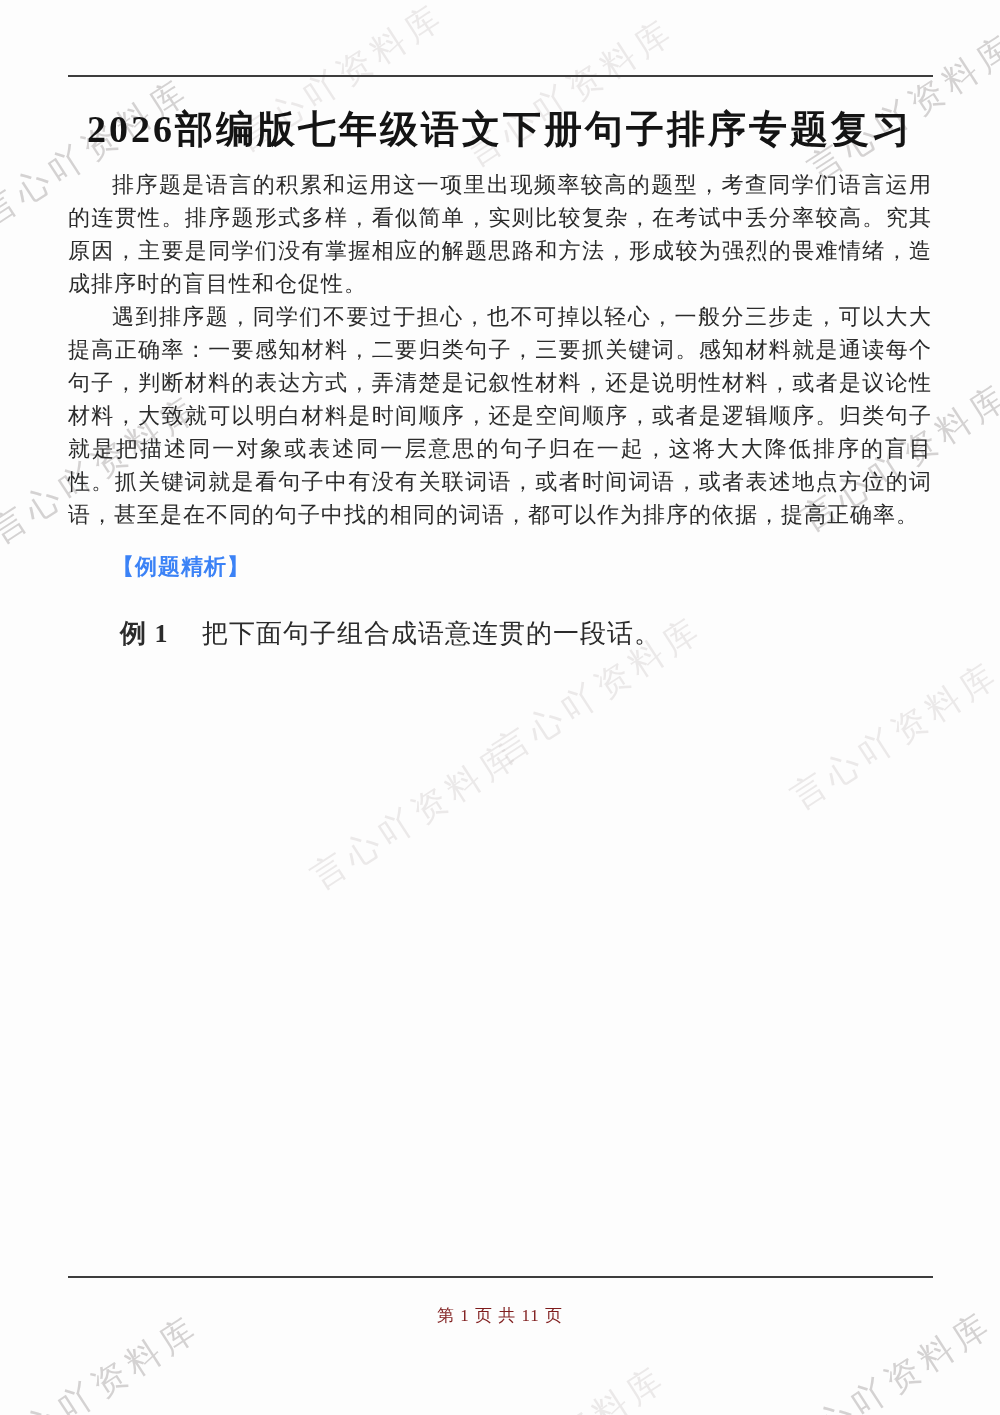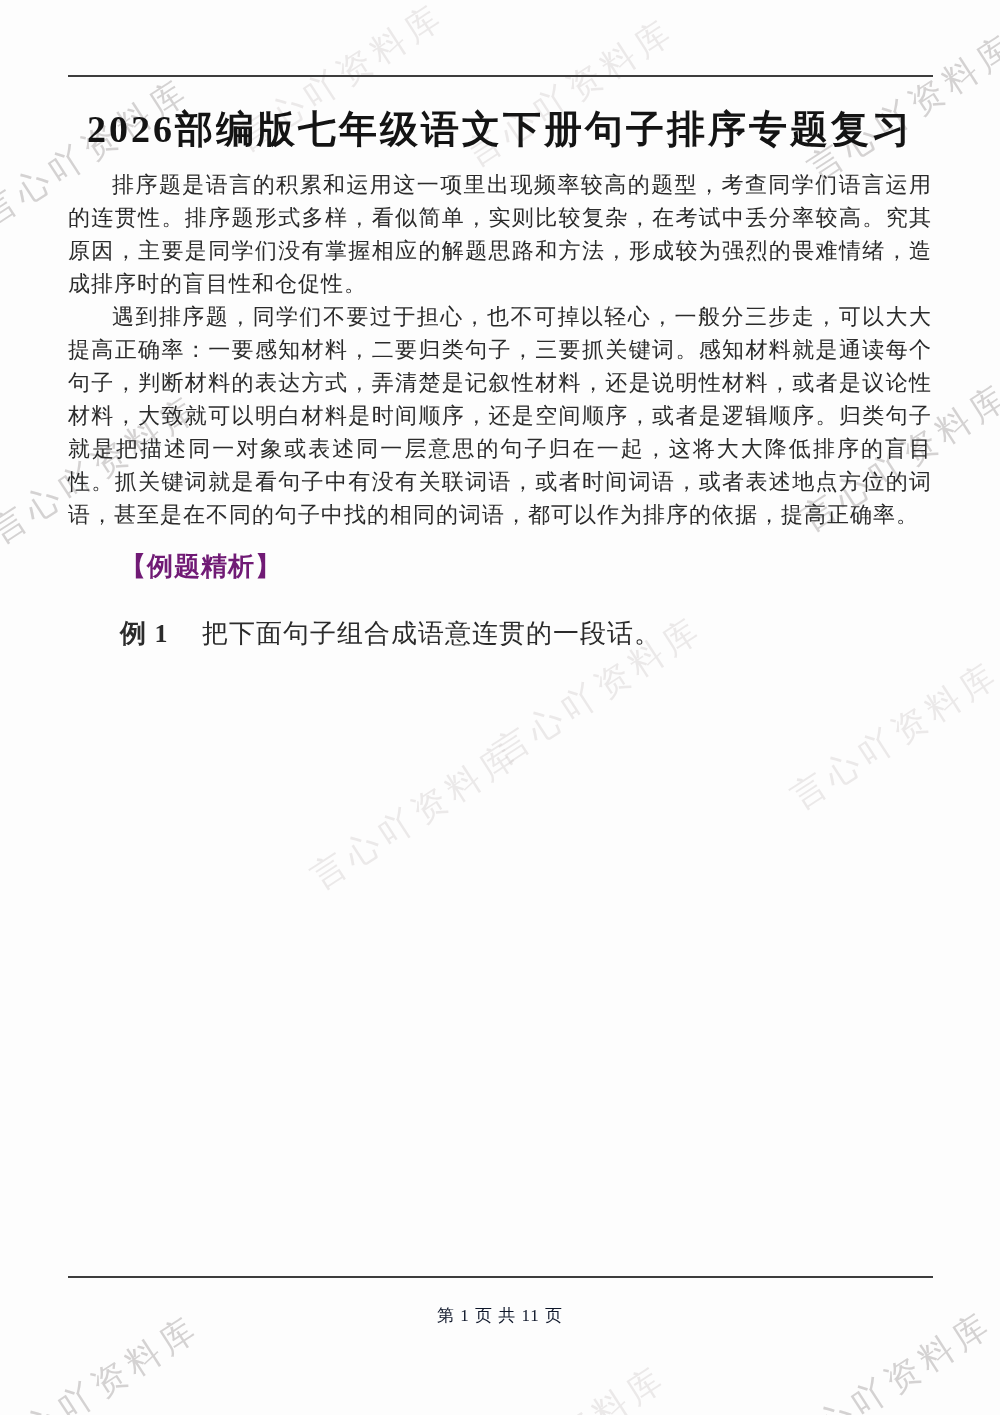--- a/index.html
+++ b/index.html
@@ -70,24 +70,24 @@
   .para {
     font-size: 22px;
     line-height: 33px;
     letter-spacing: 1px;
     text-align: justify;
     text-indent: 2em;
     margin: 0;
     word-break: normal;
   }
   .sec-head {
-    font-size: 26px;
+    font-size: 22px;
     line-height: 55px;
     font-weight: 700;
-    color: #701a75;
+    color: #3b82f6;
     text-indent: 2em;
     margin: 8px 0 0 0;
     letter-spacing: 1px;
   }
   .example-line {
     font-size: 26px;
     line-height: 55px;
     text-indent: 2em;
     margin: 12px 0 0 0;
     letter-spacing: 1px;
@@ -98,21 +98,21 @@
 
   
   .footer-text {
     position: absolute;
     top: 1304px;
     left: 0;
     width: 100%;
     text-align: center;
     font-size: 17px;
     letter-spacing: 1px;
-    color: #0f172a;
+    color: #7f1d1d;
   }
 </style>
 </head>
 <body>
 
 <div class="page">
 
   <div class="wm strong w1">言心吖资料库</div>
   <div class="wm strong w2">言心吖资料库</div>
   <div class="wm strong w3">言心吖资料库</div>

